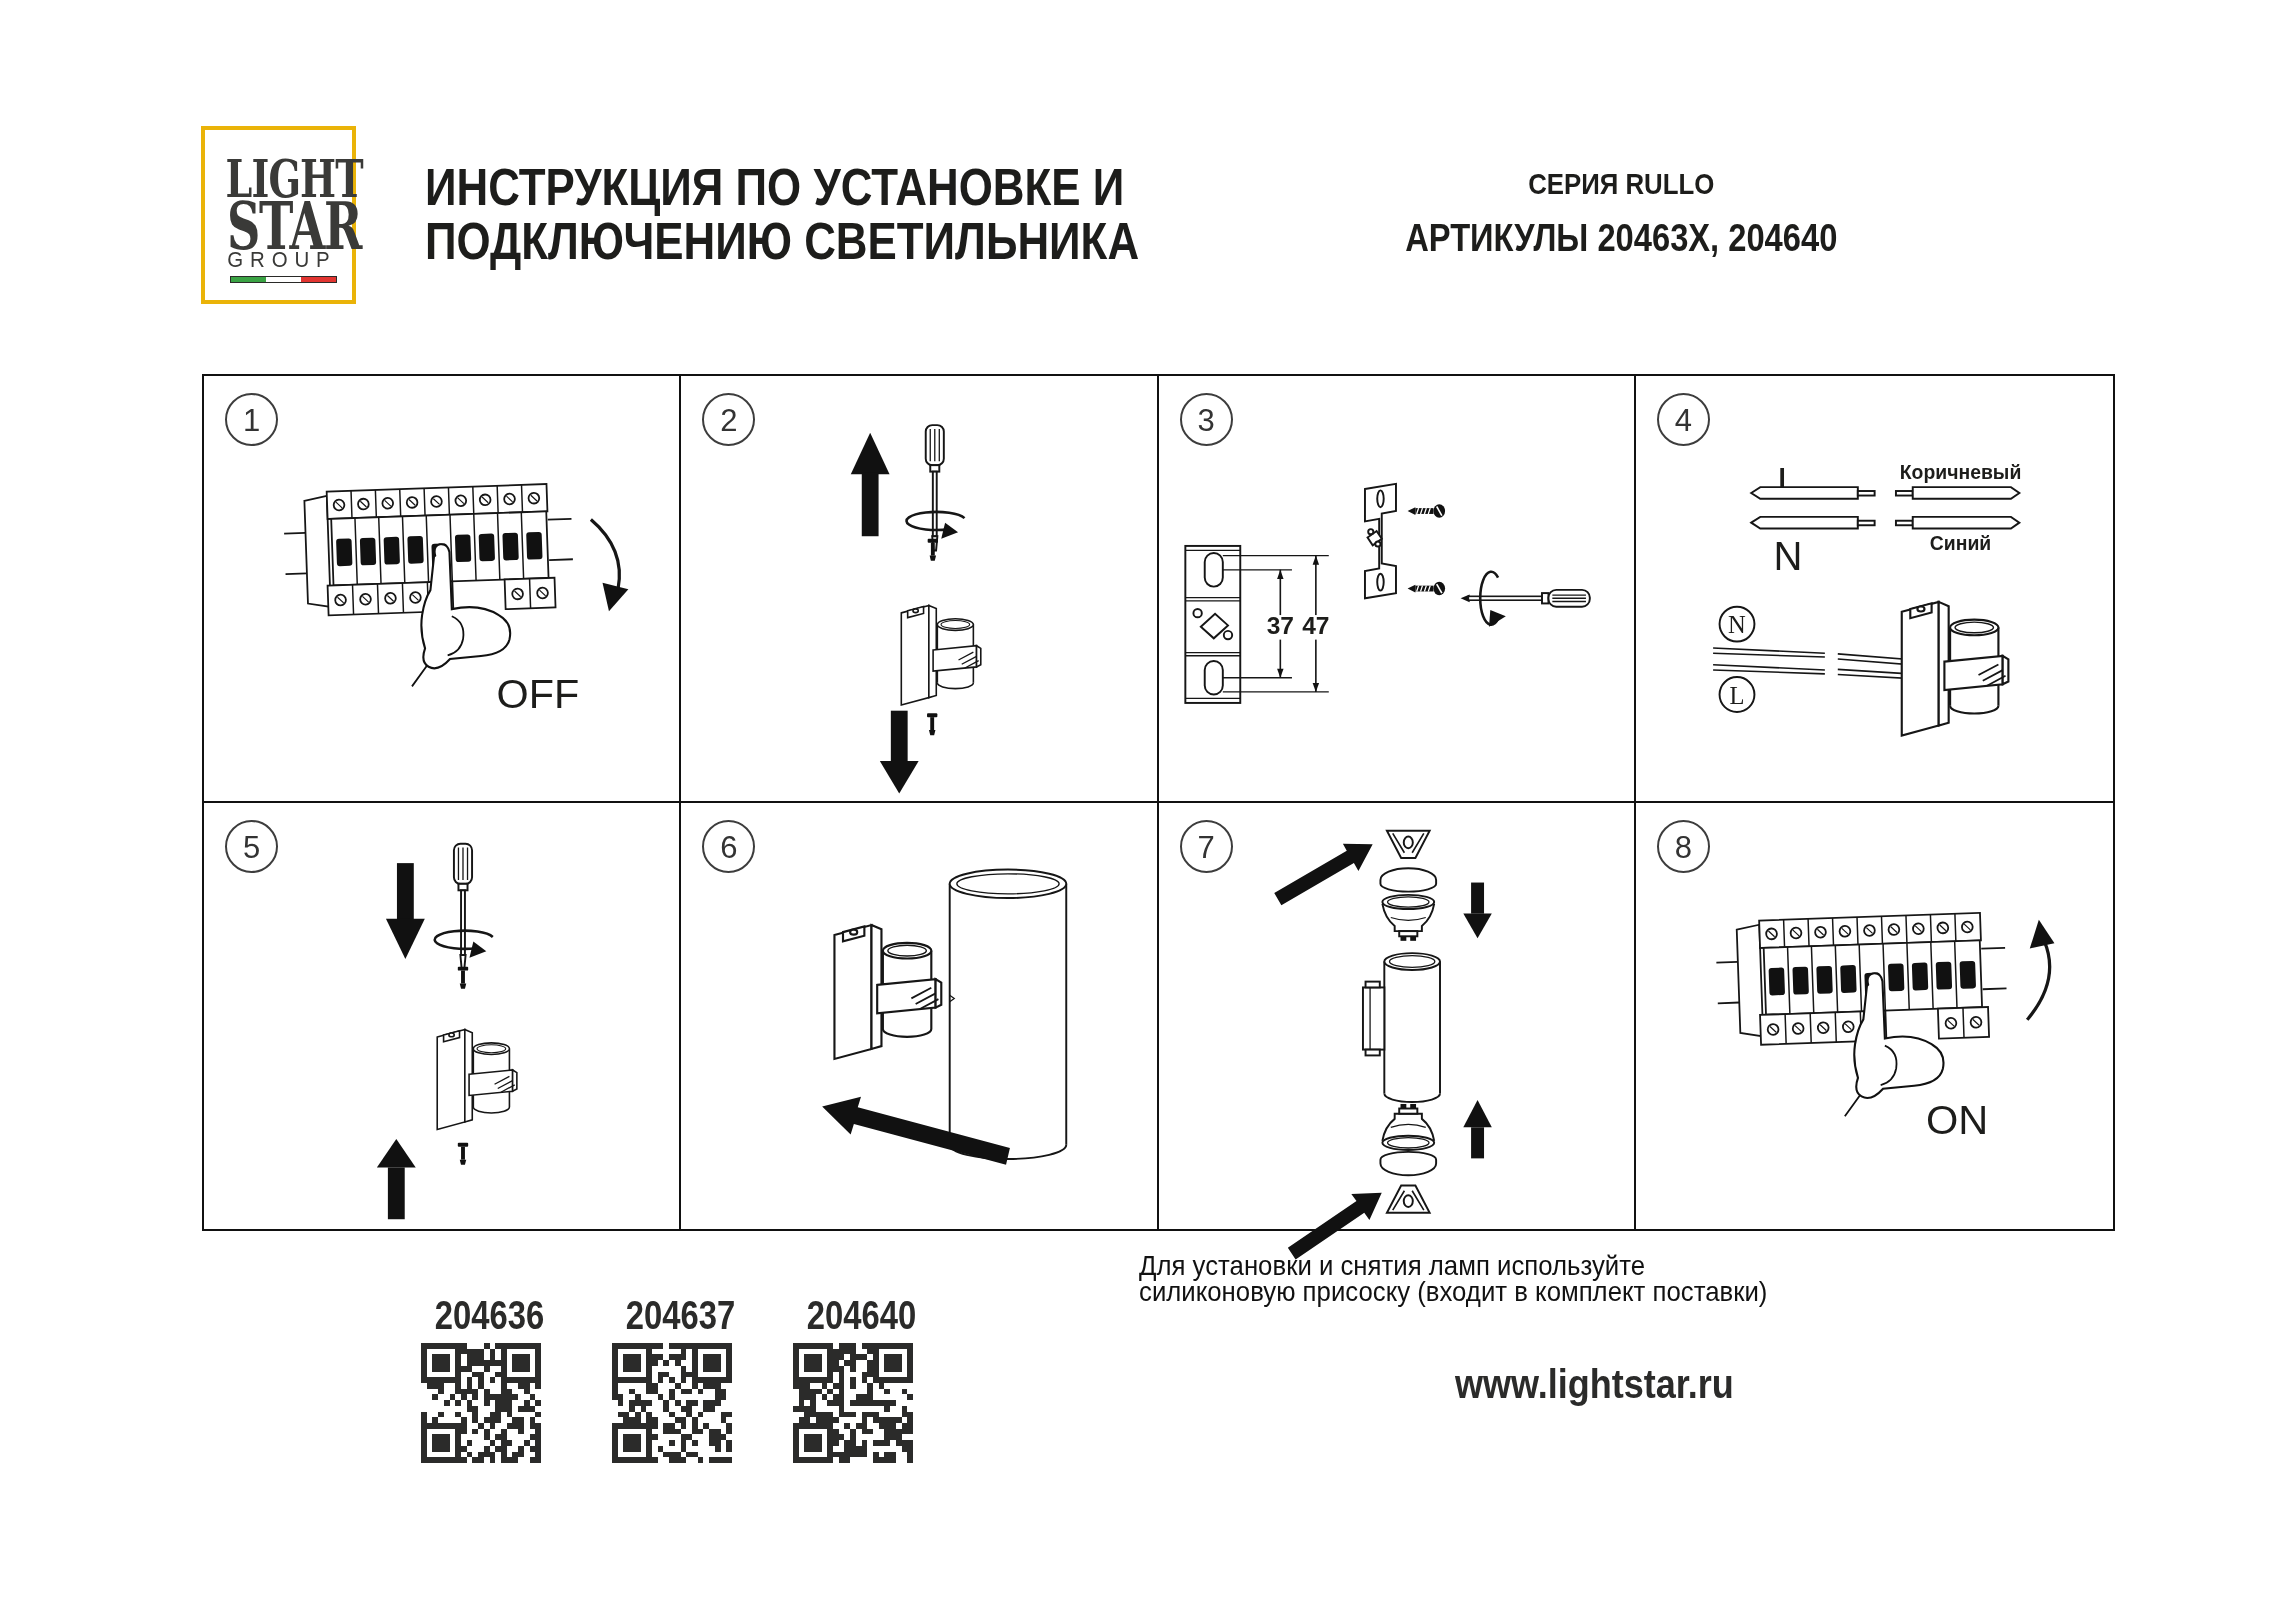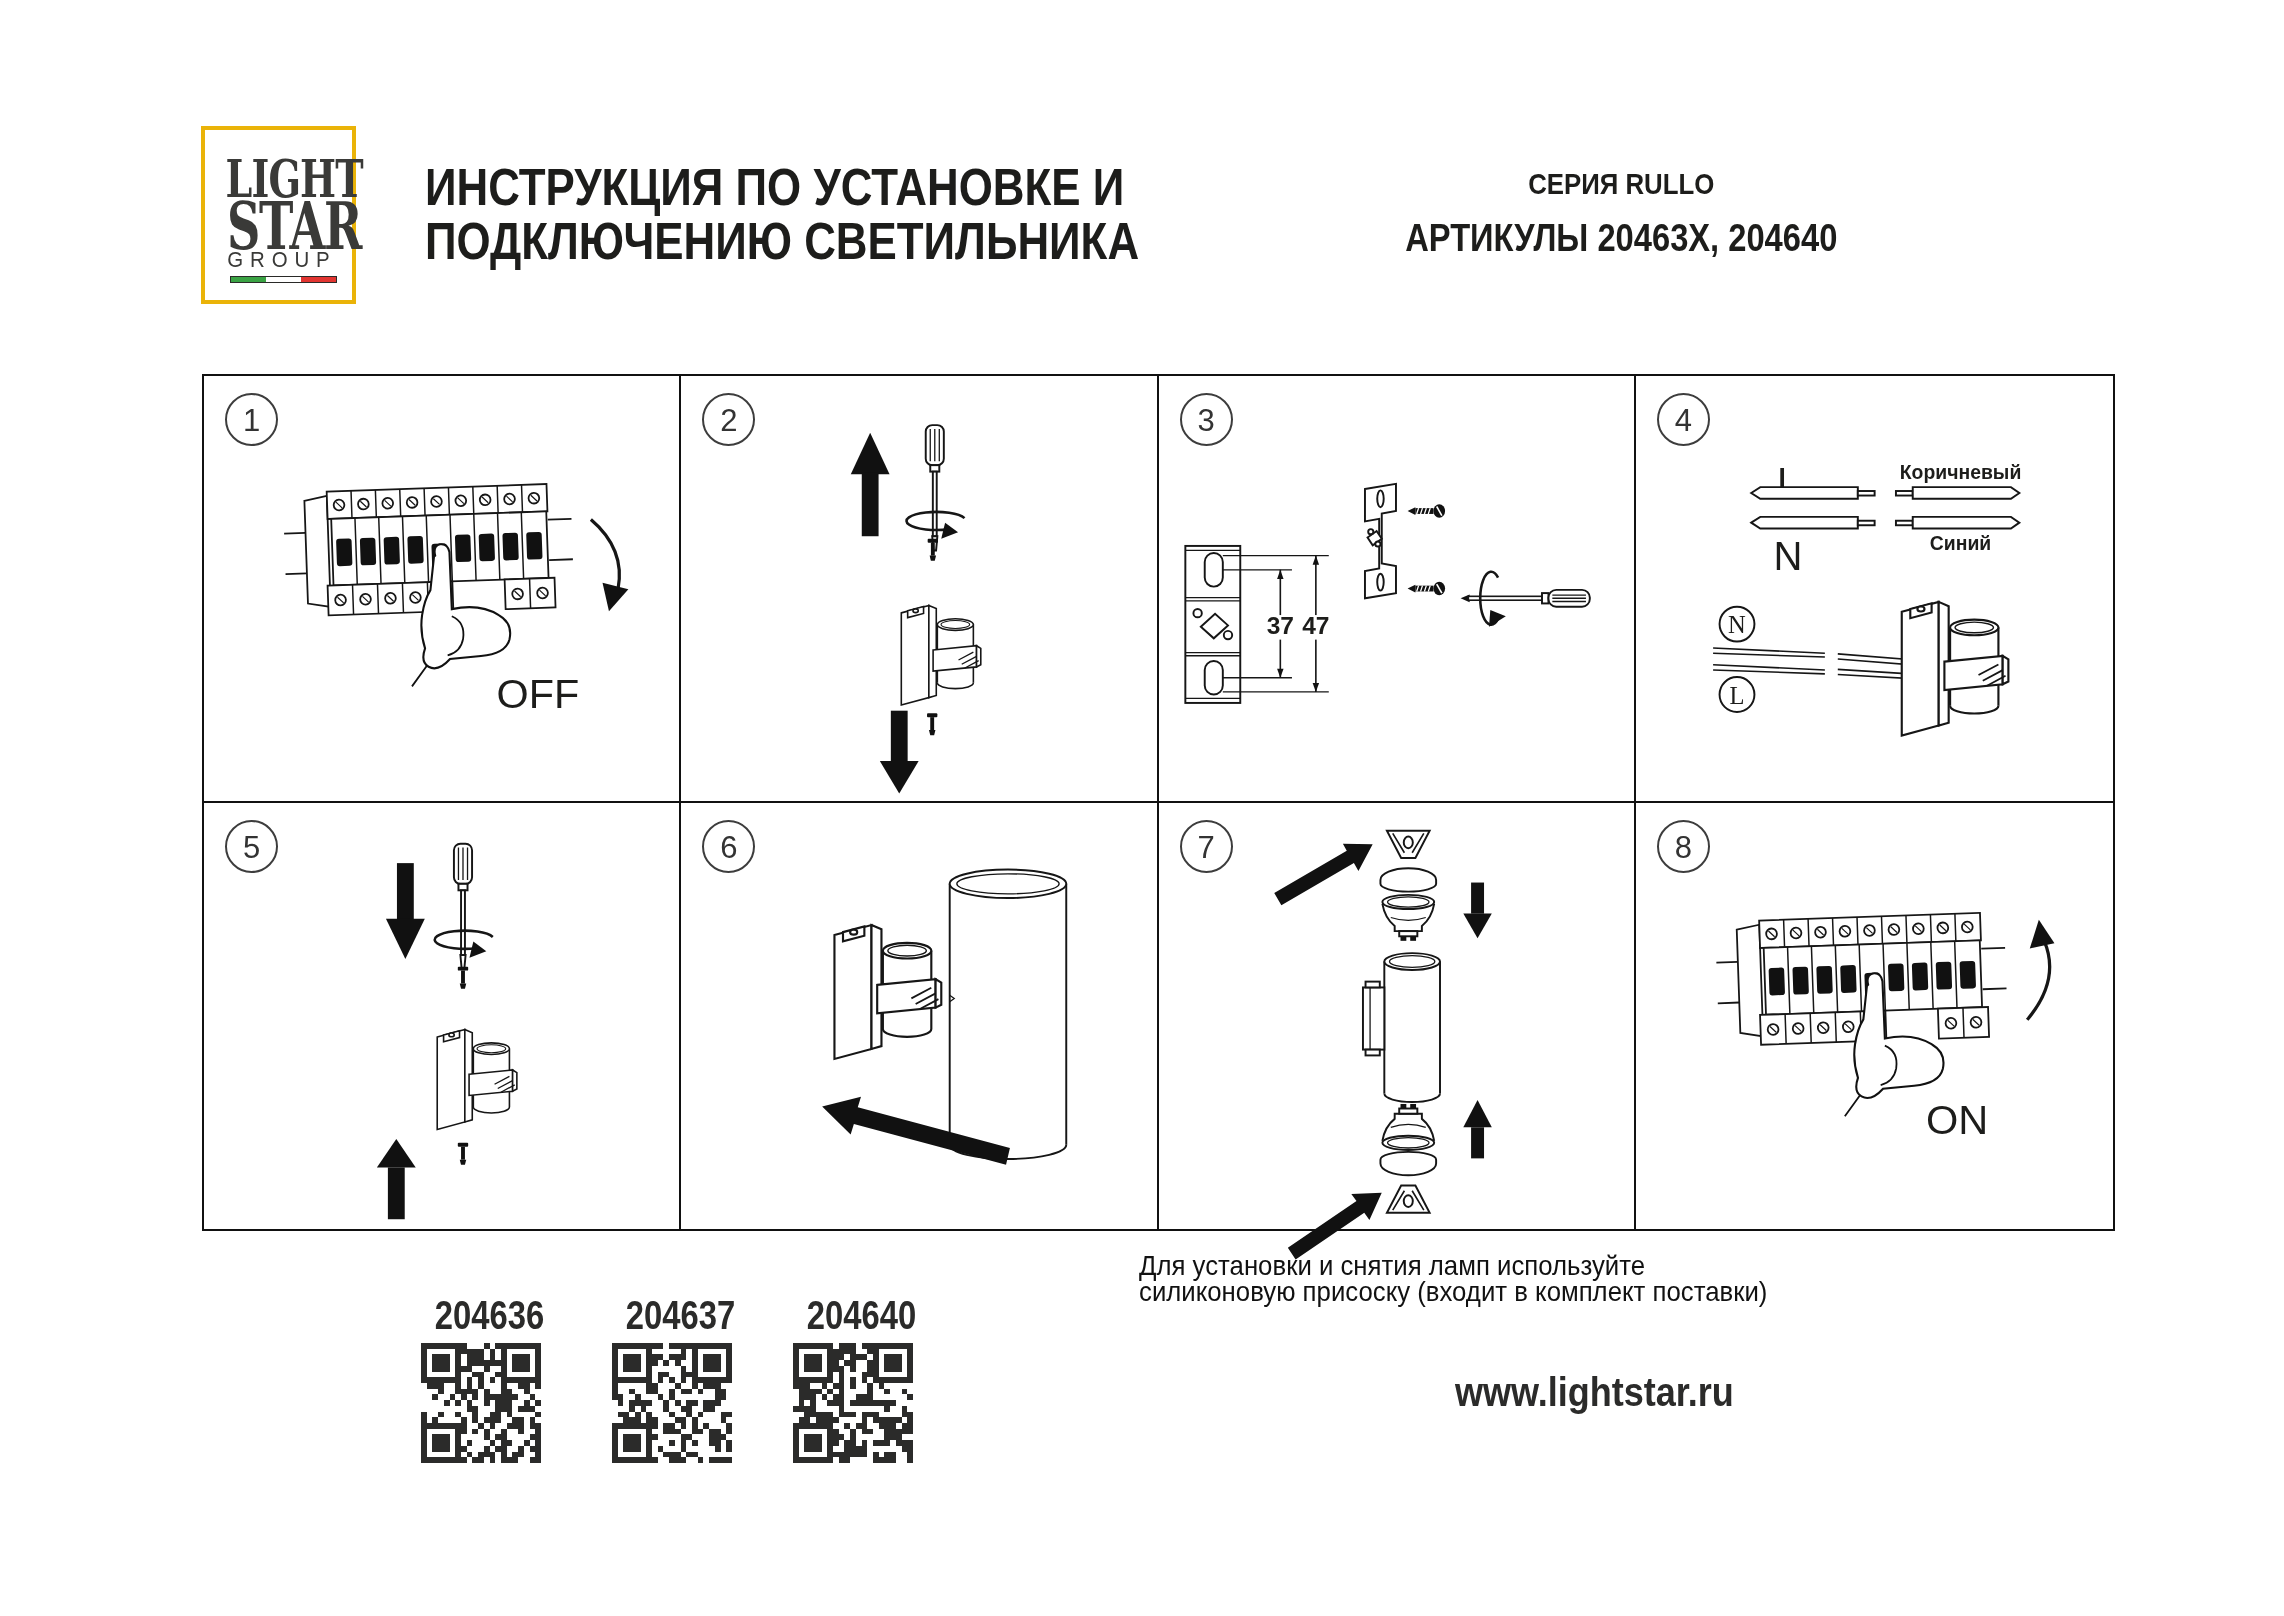--- a/index.html
+++ b/index.html
@@ -35,21 +35,21 @@
            border-radius:50%; text-align:center; line-height:51px; font-size:31px; color:#333; }
   .art { position:absolute; left:0; top:0; width:100%; height:100%; }
   svg text { font-family:"Liberation Sans", sans-serif; fill:#1d1d1b; }
   svg text.serif { font-family:"Liberation Serif", serif; }
 
   
   .code-label { width:120px; text-align:center; font-weight:bold; font-size:41px; color:#2b2b2a; }
   .code-label span { display:inline-block; transform:scaleX(.8); transform-origin:50% 50%; }
   .qr { width:120px; height:120px; }
   .note { left:1139px; top:1253px; width:651px; font-size:28px; line-height:26px; color:#111; }
-  .website { left:1455px; top:1362px; width:339px; font-weight:bold; font-size:40px; color:#2b2b2a;margin-top:8px; }
+  .website { left:1455px; top:1362px; width:339px; font-weight:bold; font-size:40px; color:#2b2b2a; }
 </style>
 </head>
 <body>
 
 <svg aria-hidden="true" style="position:absolute;width:0;height:0">
 <defs>
   <g id="sym-screw" fill="#111" stroke="none">
     <rect x="0" y="0" width="16" height="6" rx="1.5"></rect>
     <rect x="5" y="6" width="6" height="20"></rect>
     <polygon points="3,26 13,26 11,34 5,34"></polygon>

